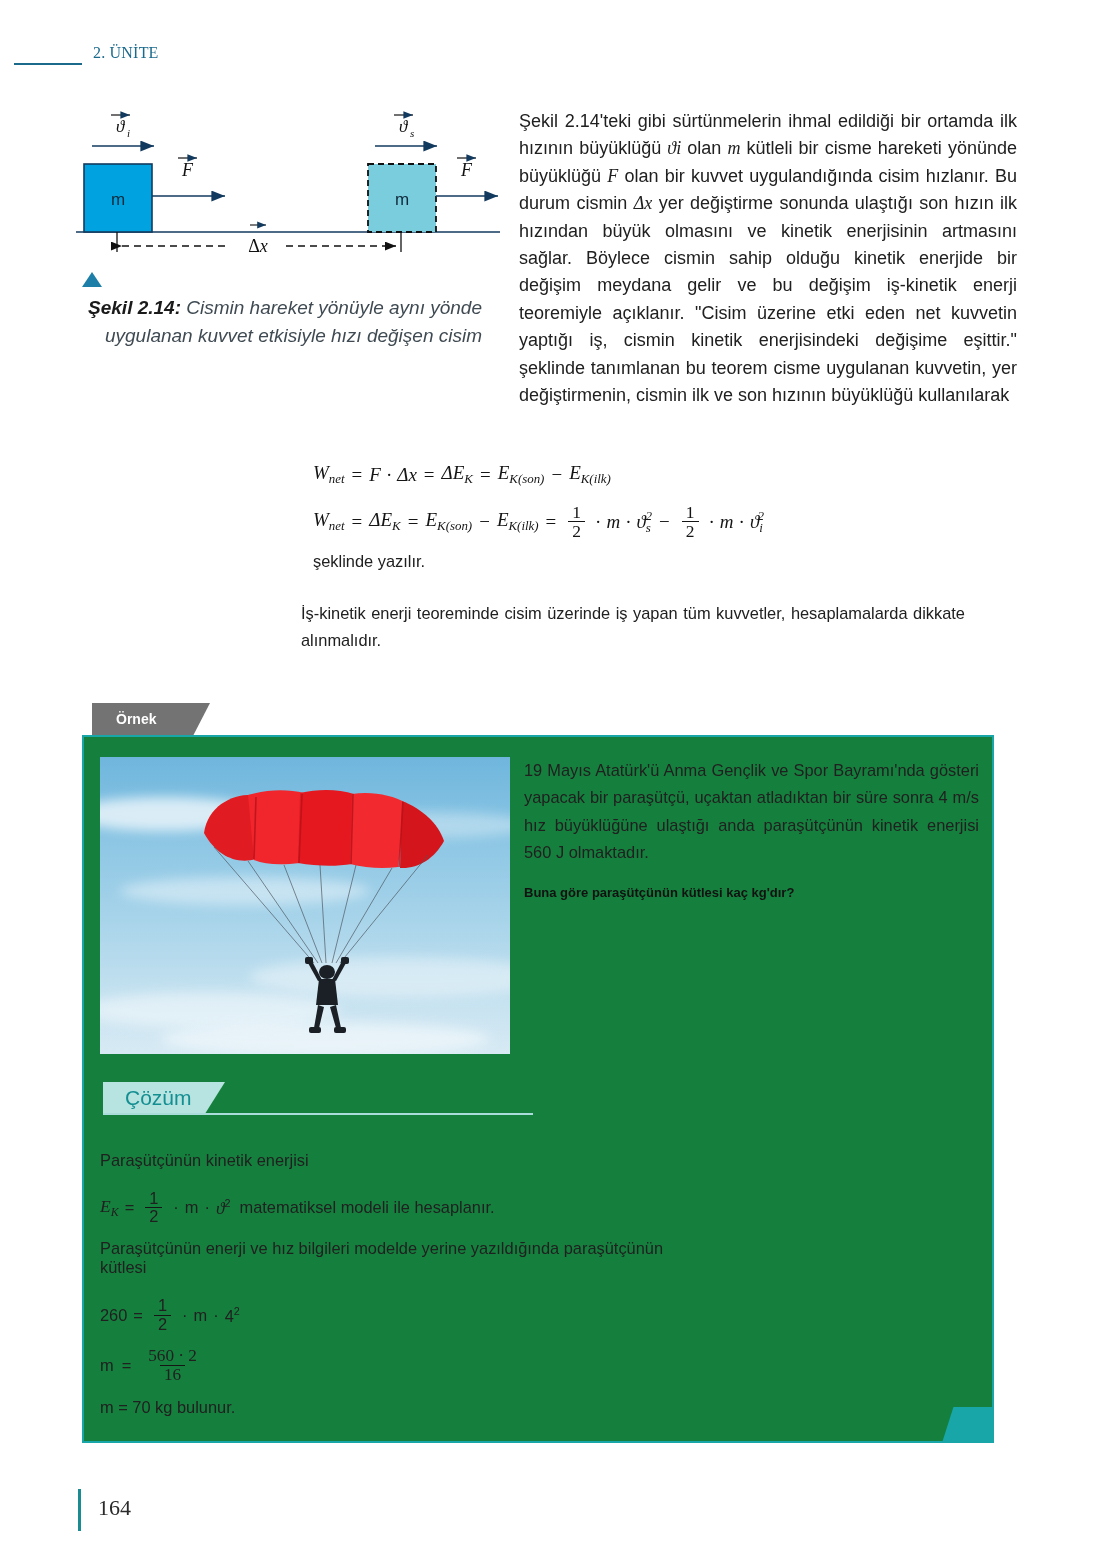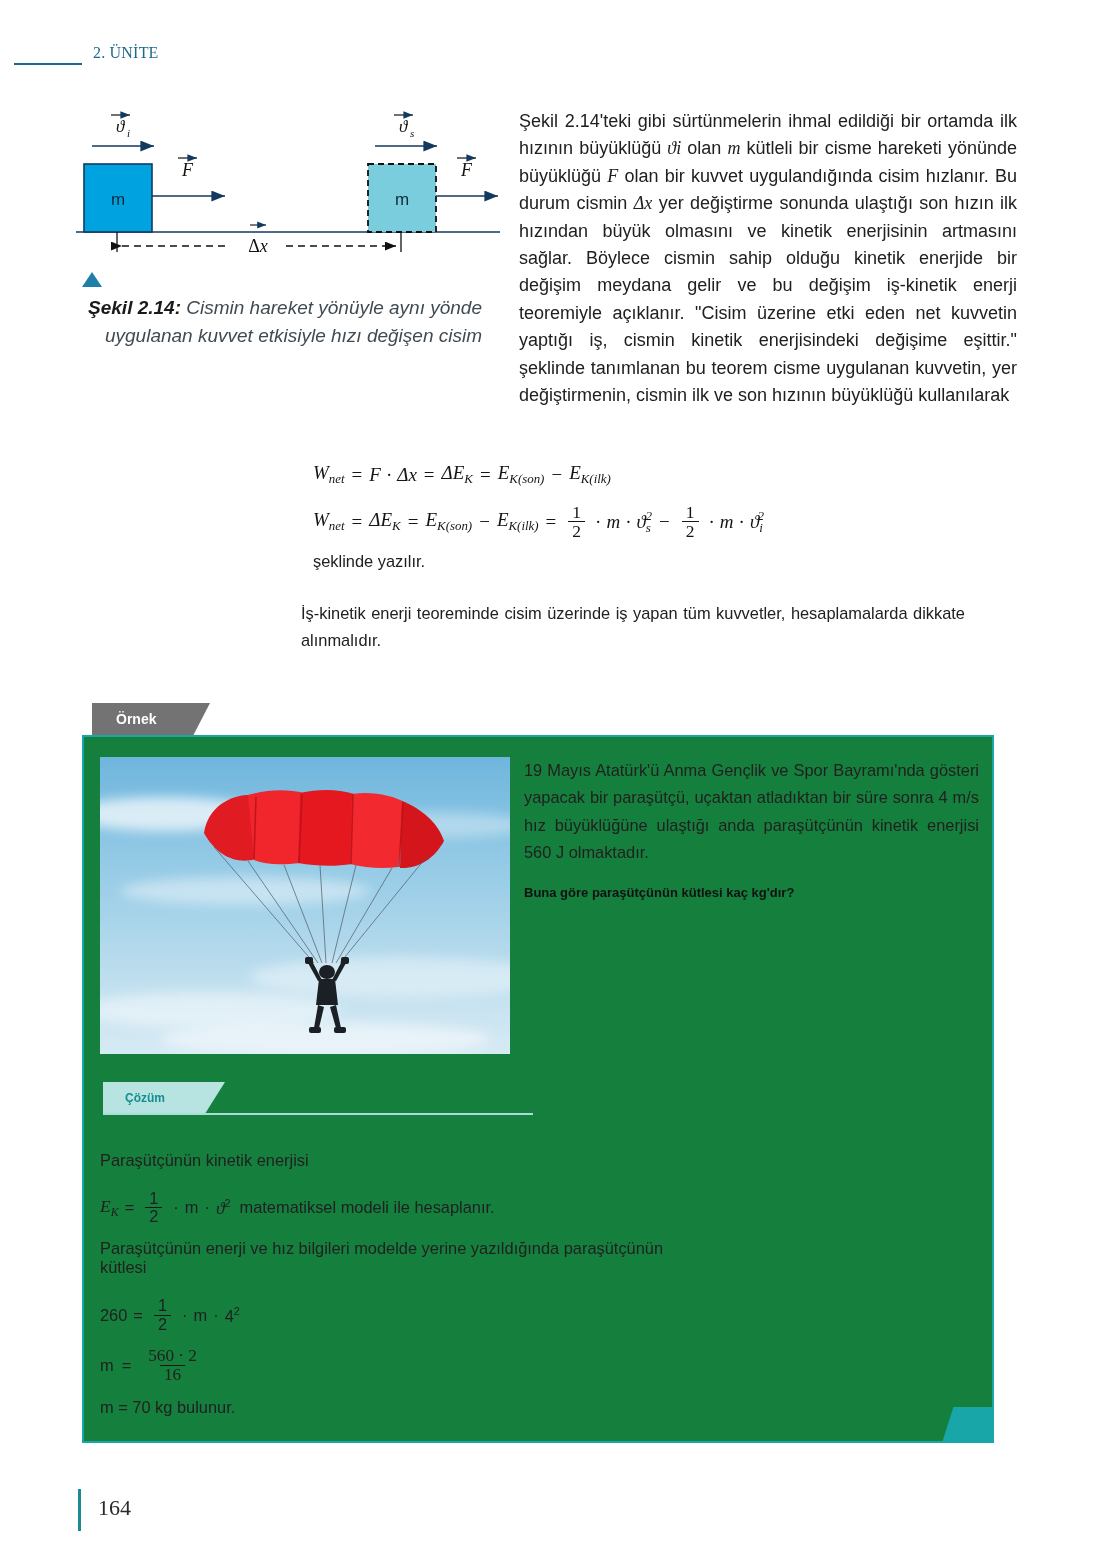--- a/index.html
+++ b/index.html
@@ -210,22 +210,22 @@
 
   
   #cozum-tab {
     position: absolute;
     left: 19px;
     top: 345px;
     height: 31px;
     width: 122px;
     background: #b7e3e1;
     color: #138e91;
-    font-size: 12px;
-    font-weight: bold;
+    font-size: 21px;
+    font-weight: normal;
     display: flex;
     align-items: center;
     padding-left: 22px;
     clip-path: polygon(0 0, 100% 0, 84% 100%, 0 100%);
   }
   #cozum-rule {
     position: absolute;
     left: 19px;
     top: 376px;
     width: 430px;

